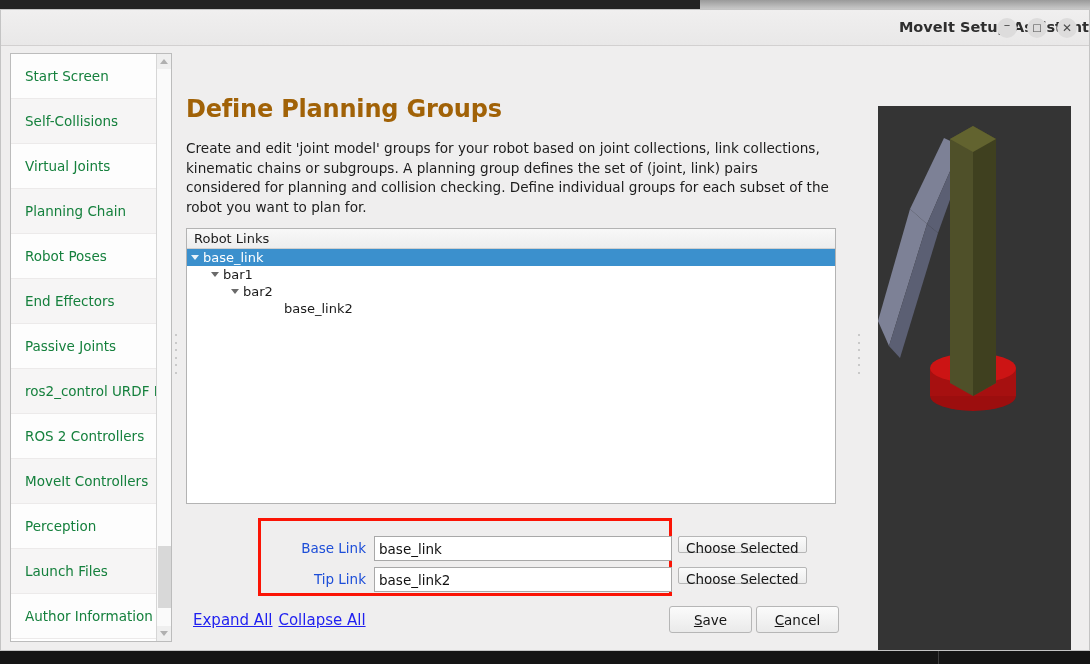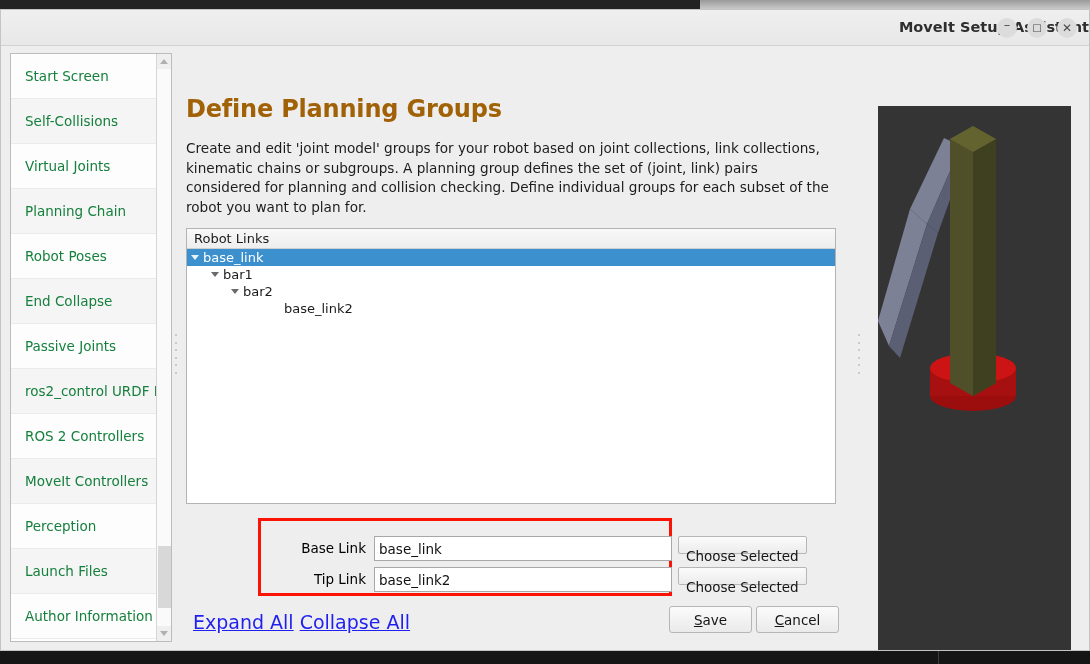--- a/index.html
+++ b/index.html
@@ -275,58 +275,58 @@
   }
   #row-base { top: 483px; }
   #row-tip  { top: 514px; }
   .form-label {
     position: absolute;
     left: 0; top: 0;
     width: 80px;
     line-height: 25px;
     text-align: right;
     font-size: 13.5px;
-    color: #000000;
+    color: #1d4ed8;
   }
   .form-input {
     position: absolute;
     left: 88px; top: 0;
     width: 298px;
     height: 25px;
     box-sizing: border-box;
     border: 1px solid #a8a8a8;
     background: #ffffff;
     font-family: "DejaVu Sans", "Liberation Sans", sans-serif;
     font-size: 13.5px;
     color: #111111;
     padding: 0 4px;
     outline: none;
   }
   .choose-btn {
     position: absolute;
     left: 392px; top: 0;
     height: 17px;
     line-height: 23px;
-    padding: 8px 7px;
+    padding: 0 7px;
     box-sizing: border-box;
     background: linear-gradient(to bottom, #fbfbfb, #ececec);
     border: 1px solid #b6b6b6;
     border-radius: 2px;
     font-family: "DejaVu Sans", "Liberation Sans", sans-serif;
     font-size: 13.5px;
     color: #141414;
     cursor: pointer;
     white-space: nowrap;
   }
 
   
   #link-row {
     position: absolute;
     left: 7px; top: 558px;
-    font-size: 19px;
+    font-size: 15px;
   }
   #link-row a {
     color: #1f1ff0;
     text-decoration: underline;
     cursor: pointer;
     margin-right: 6px;
   }
   .dlg-btn {
     position: absolute;
     top: 553px;
@@ -390,21 +390,21 @@
 
   <div id="window-body">
 
     <div id="sidebar">
       <div id="nav-list">
           <div class="nav-item"><span>Start Screen</span></div>
           <div class="nav-item alt"><span>Self-Collisions</span></div>
           <div class="nav-item"><span>Virtual Joints</span></div>
           <div class="nav-item alt"><span>Planning Chain</span></div>
           <div class="nav-item"><span>Robot Poses</span></div>
-          <div class="nav-item alt"><span>End Collapse</span></div>
+          <div class="nav-item alt"><span>End Effectors</span></div>
           <div class="nav-item"><span>Passive Joints</span></div>
           <div class="nav-item alt"><span>ros2_control URDF M</span></div>
           <div class="nav-item"><span>ROS 2 Controllers</span></div>
           <div class="nav-item alt"><span>MoveIt Controllers</span></div>
           <div class="nav-item"><span>Perception</span></div>
           <div class="nav-item alt"><span>Launch Files</span></div>
           <div class="nav-item"><span>Author Information</span></div>
         </div>
       <div id="sidebar-scrollbar">
         <div class="sb-arrow up">

